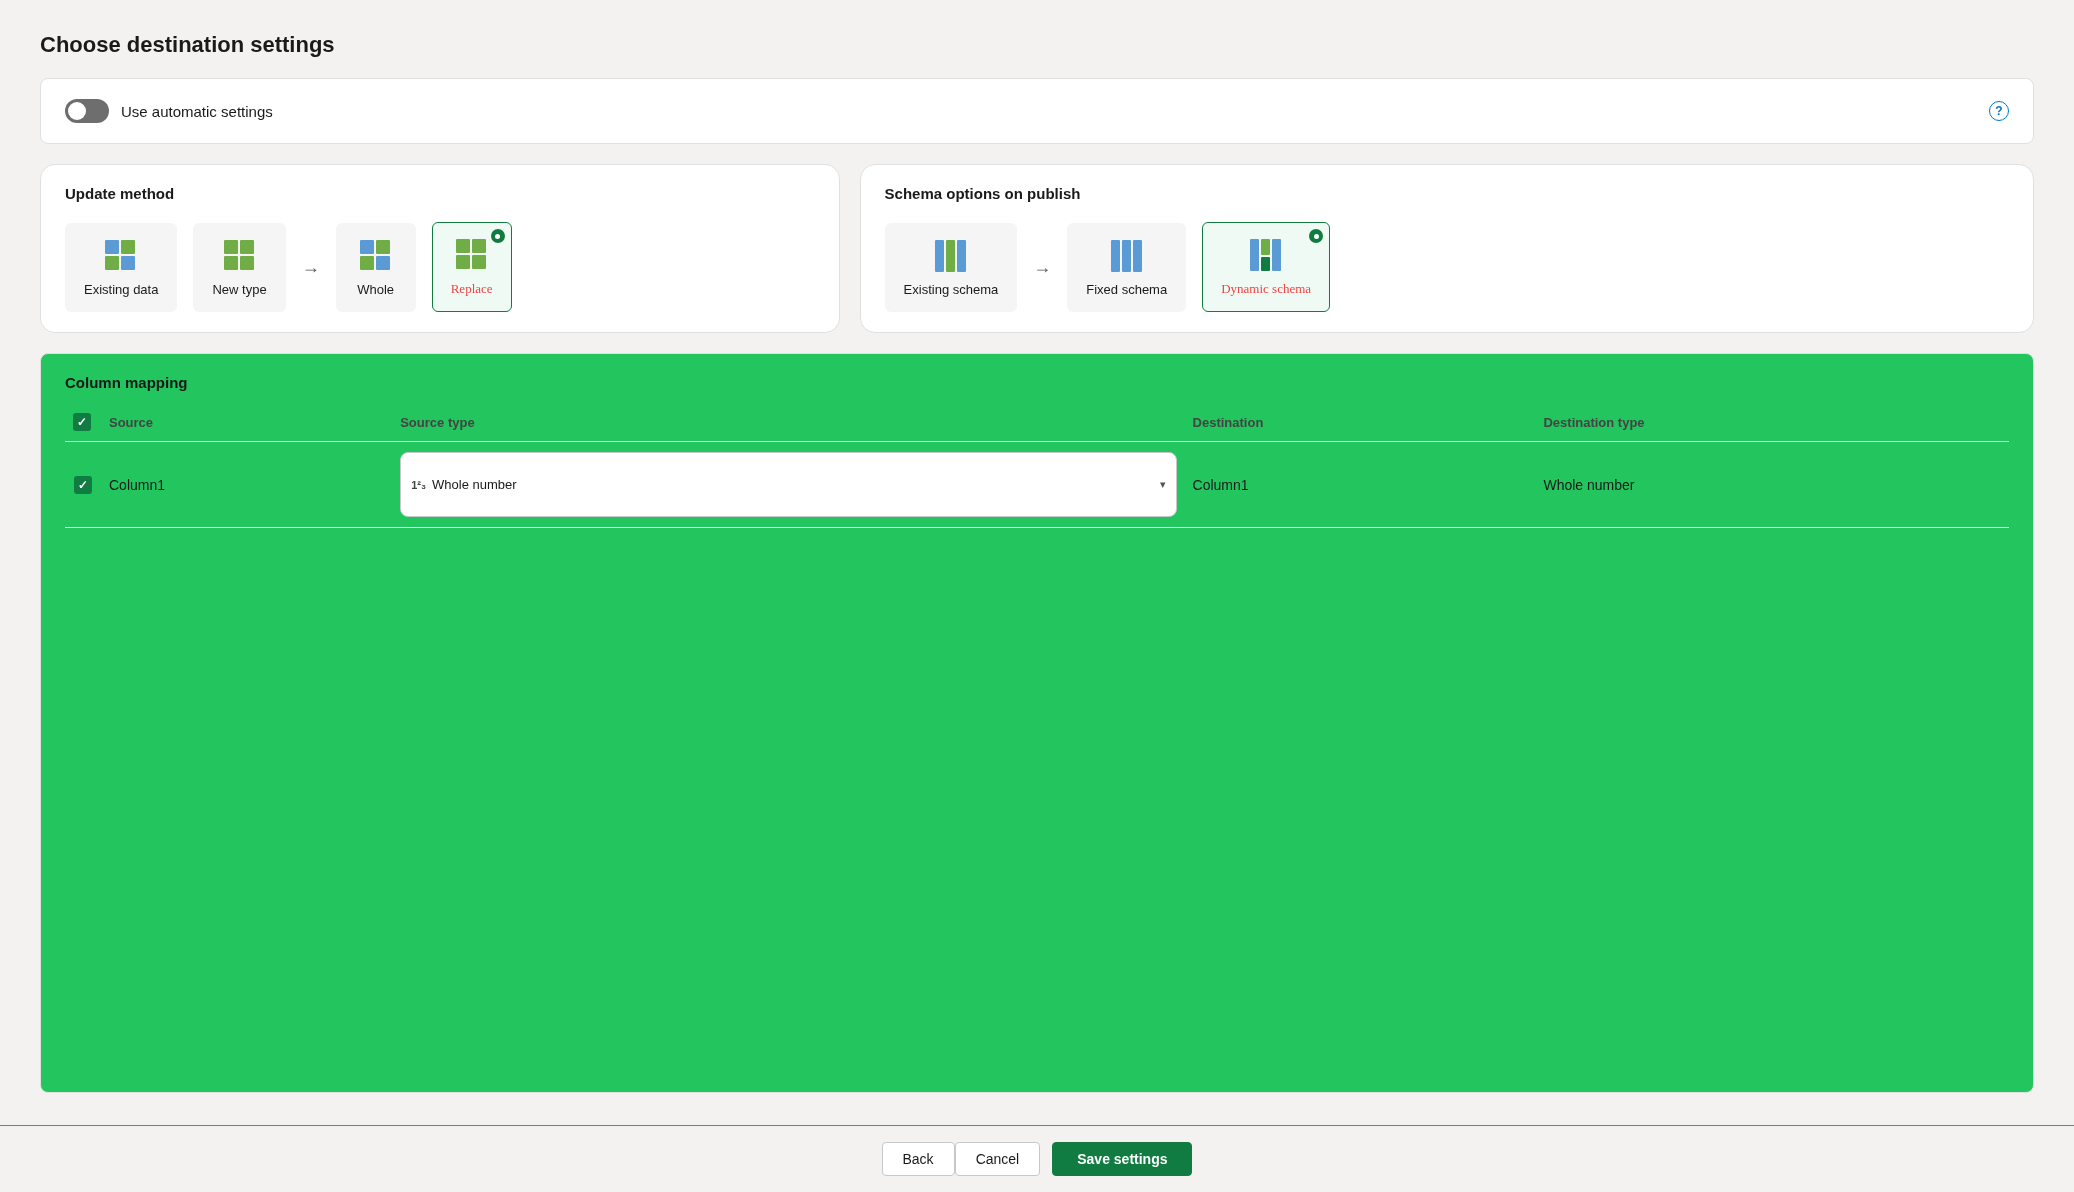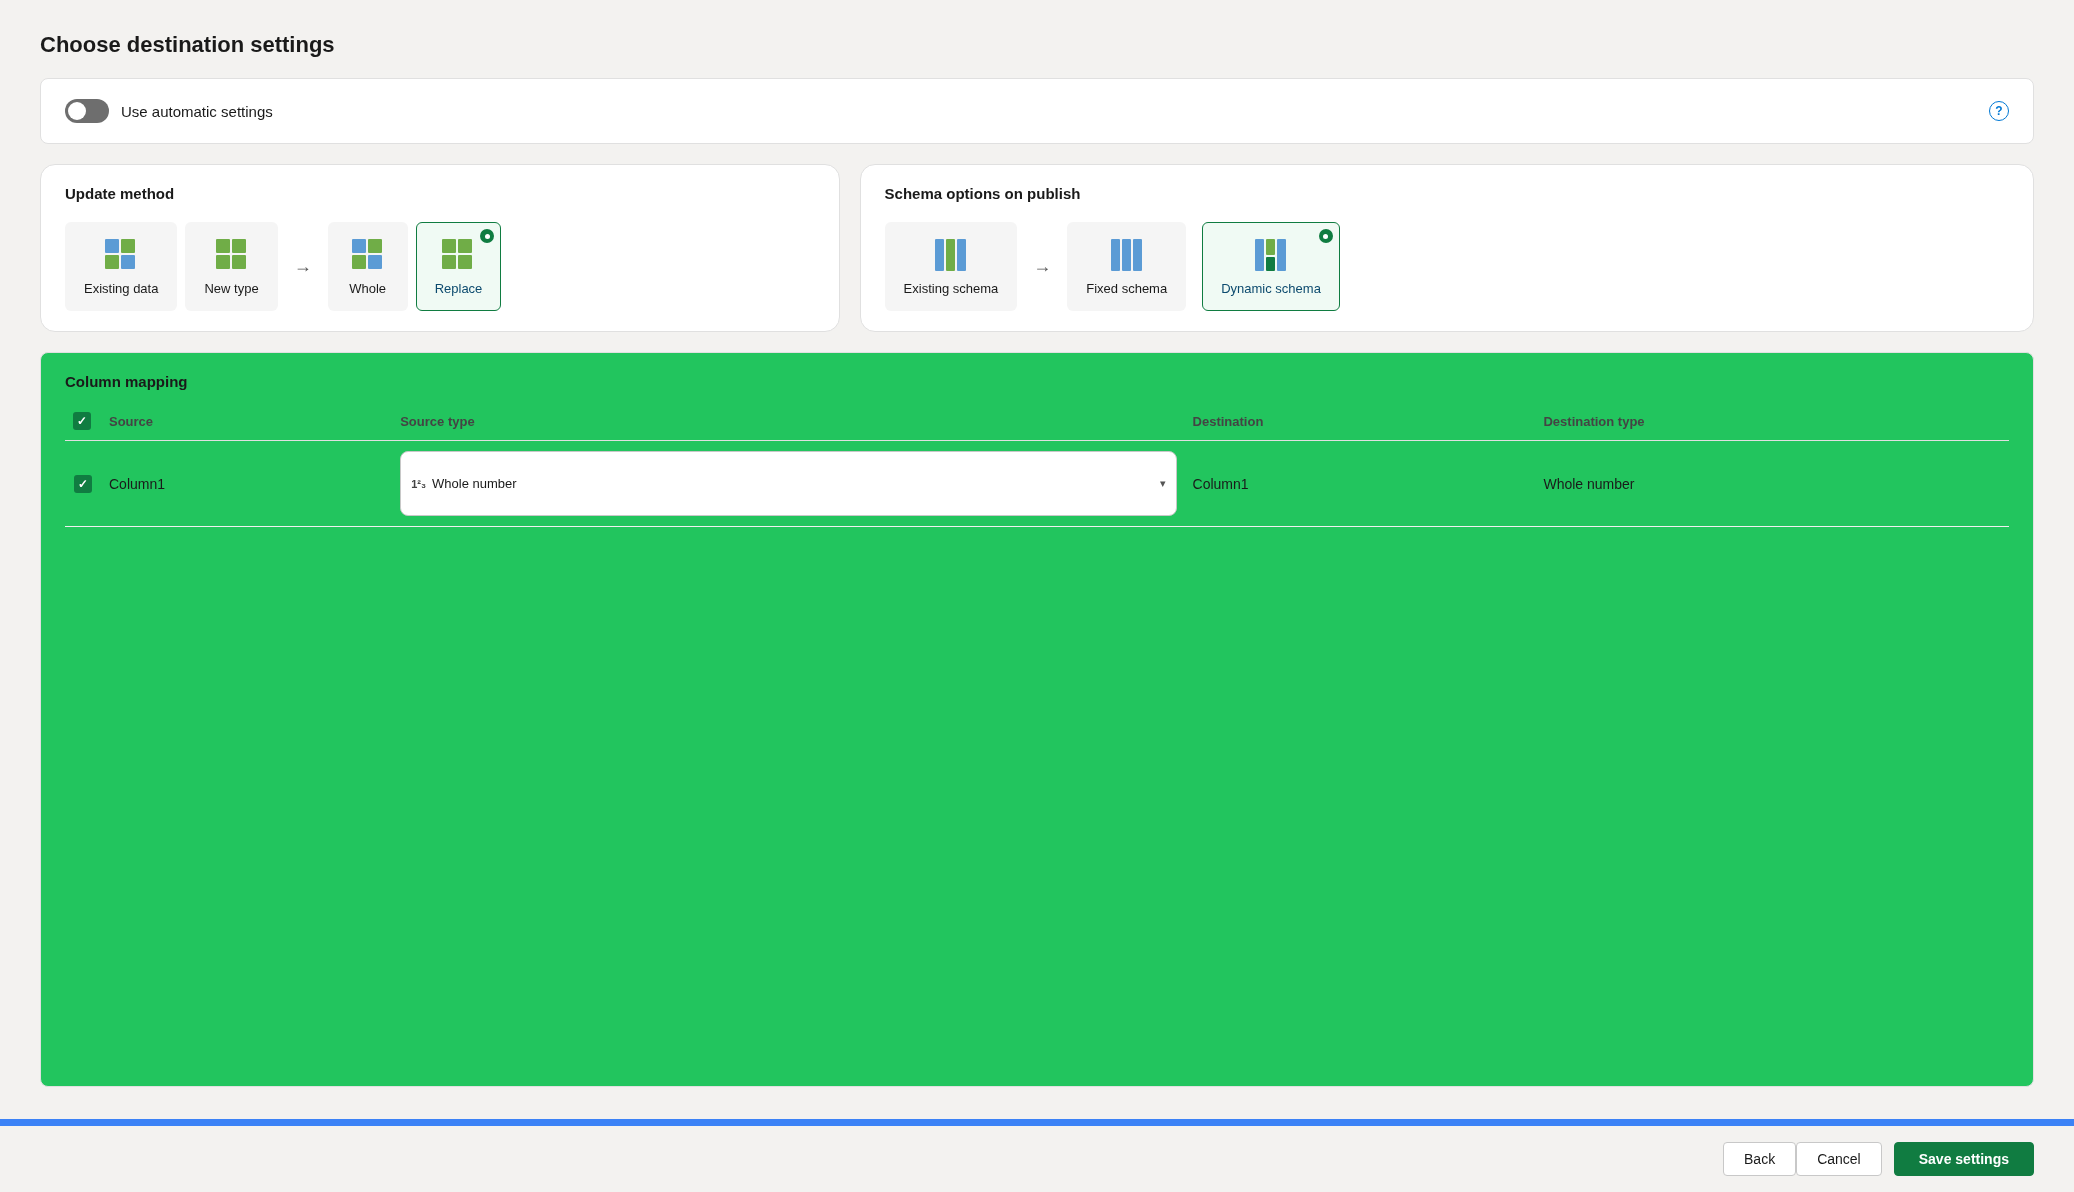--- a/index.html
+++ b/index.html
@@ -100,21 +100,21 @@
       margin-bottom: 20px;
     }
     .method-row {
       display: flex;
       align-items: center;
       gap: 16px;
     }
     .method-group {
       display: flex;
       align-items: center;
-      gap: 8px;
+      gap: 16px;
     }
     .method-btn {
       display: flex;
       flex-direction: column;
       align-items: center;
       gap: 8px;
       padding: 14px 18px;
       border-radius: 6px;
       background: #f5f5f5;
       border: 1.5px solid transparent;
@@ -144,21 +144,22 @@
       width: 5px;
       height: 5px;
       background: white;
       border-radius: 50%;
     }
     .method-btn-label {
       font-size: 13px;
       color: #1a1a1a;
     }
     .method-btn.selected .method-btn-label {
-      color: #0c4a6e;
+      color: #ef4444;
+      font-family: Liberation Serif, serif;
     }
     .arrow-icon {
       font-size: 18px;
       color: #555;
     }
     
     .icon-grid {
       width: 36px;
       height: 36px;
     }
@@ -238,23 +239,23 @@
       font-weight: 600;
     }
     .chevron-down {
       font-size: 11px;
       color: #555;
     }
     
     .footer {
       padding: 16px 40px;
       background: #f3f2f0;
-      border-top: 7px solid #3b82f6;
-      display: flex;
-      justify-content: flex-end;
+      border-top: 1px solid #3b82f6;
+      display: flex;
+      justify-content: center;
       align-items: center;
     }
     .btn {
       padding: 8px 20px;
       border-radius: 4px;
       font-size: 14px;
       cursor: pointer;
       border: 1px solid #c8c8c8;
       background: white;
       color: #1a1a1a;

